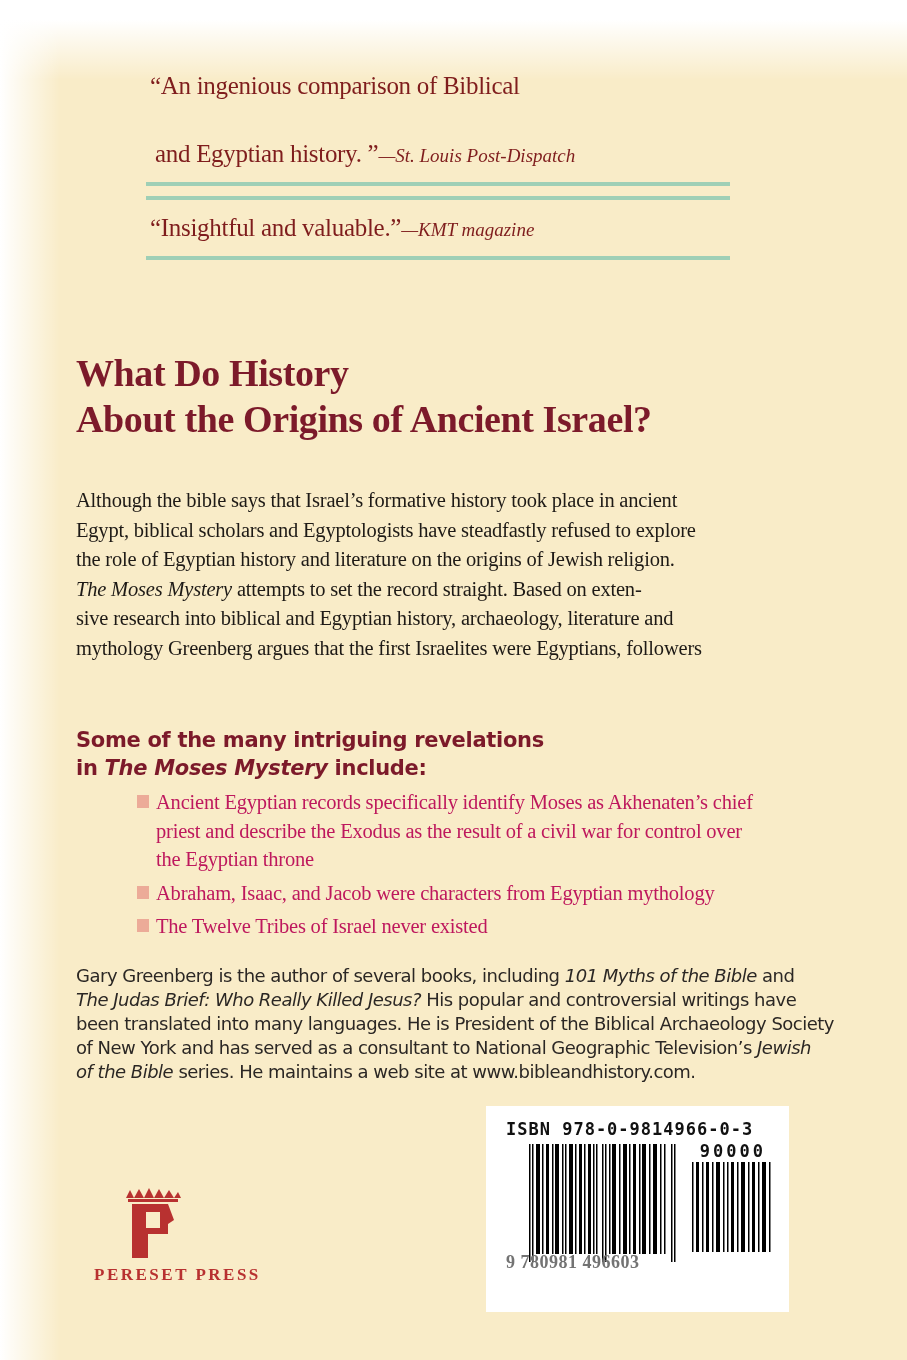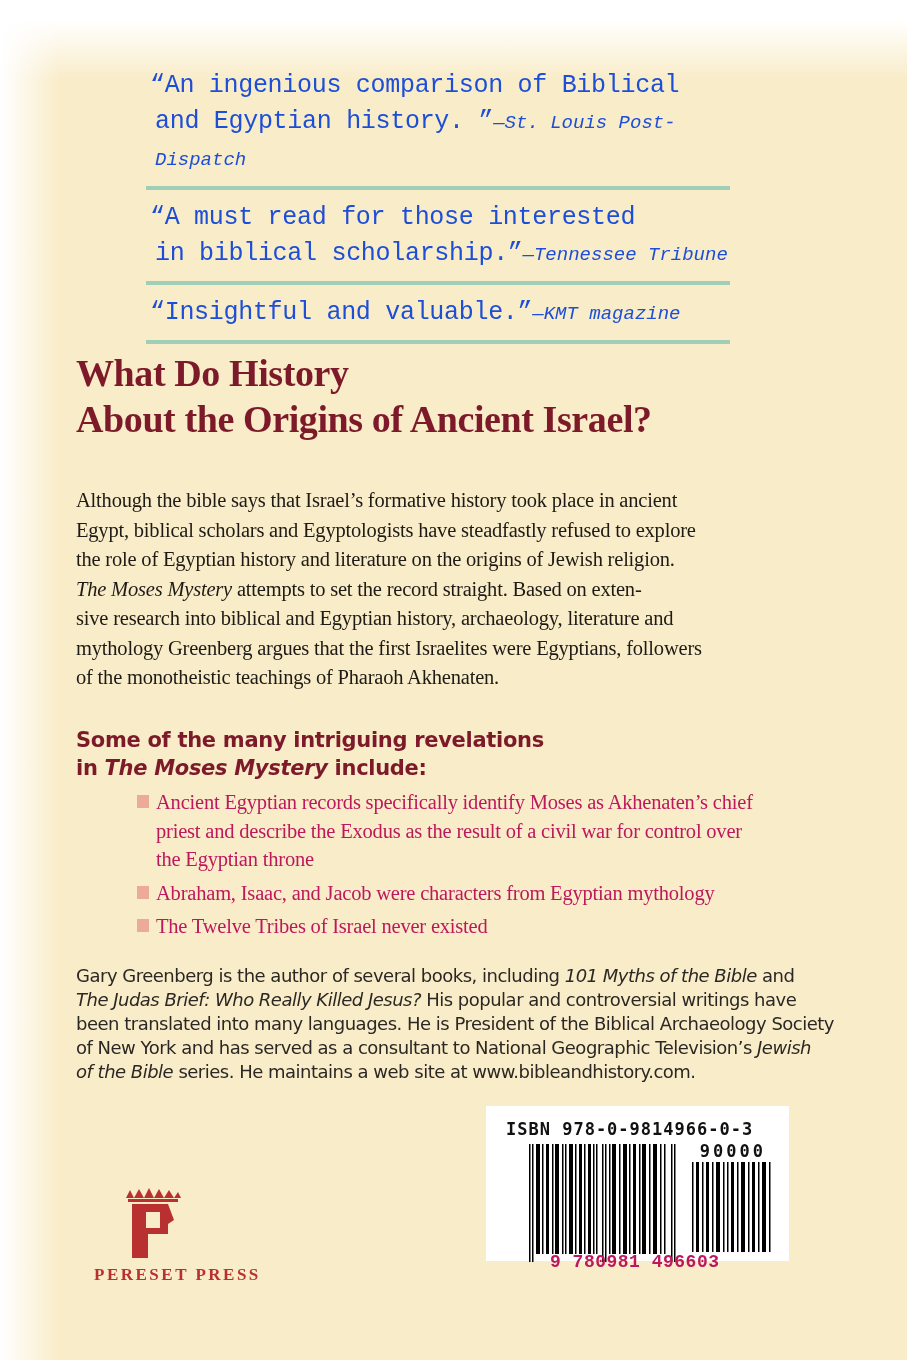--- a/index.html
+++ b/index.html
@@ -15,24 +15,24 @@
   .fade-top {
     position: absolute; left: 0; top: 0; width: 907px; height: 80px;
     background: linear-gradient(to bottom, #ffffff 0%, #ffffff 25%, rgba(249,236,200,0) 100%);
   }
   .fade-left {
     position: absolute; left: 0; top: 0; width: 60px; height: 1360px;
     background: linear-gradient(to right, #ffffff 0%, rgba(255,255,255,0.6) 40%, rgba(249,236,200,0) 100%);
   }
   .quotes { position: absolute; left: 150px; top: 68px; width: 582px; }
   .quote {
-    font-family: Liberation Mono, monospace; font-size: 25px; line-height: 36px;
-    color: #1d4ed8; letter-spacing: -0.3px;
-  }
-  .quote .indent { padding-left: 5px; display: block; }
+    font-family: Liberation Serif, serif; font-size: 25px; line-height: 36px;
+    color: #7f1d1d; letter-spacing: -0.3px;
+  }
+  .quote .indent { padding-left: 5px; display: block; margin-top: 32px; }
   .quote .src { font-style: italic; font-size: 19px; letter-spacing: 0; }
   .rule { height: 4px; background: #9fcfb6; margin: 8px 0 10px -4px; width: 584px; }
   .headline {
     position: absolute; left: 76px; top: 350px; width: 780px;
     font-family: "Liberation Serif", serif; font-weight: bold; color: #7c1a2a;
     font-size: 38px; line-height: 46px; letter-spacing: -0.4px;
   }
   .headline i { font-style: italic; }
   .body-text {
     position: absolute; left: 76px; top: 486px; width: 780px;
@@ -55,39 +55,38 @@
   .bullet-box {
     position: absolute; left: -19px; top: 7px; width: 12px; height: 13px; background: #ecab98;
   }
   .bio {
     position: absolute; left: 76px; top: 964px; width: 780px;
     font-family: "DejaVu Sans", sans-serif; color: #2b2724;
     font-size: 18px; line-height: 24px; letter-spacing: -0.5px;
   }
   .bio i { font-style: italic; }
   .barcode-box {
-    position: absolute; left: 486px; top: 1106px; width: 303px; height: 155px; background: #ffffff;
+    position: absolute; left: 486px; top: 1106px; width: 303px; height: 206px; background: #ffffff;
   }
   .isbn-text {
     position: absolute; left: 20px; top: 13px;
     font-family: "DejaVu Sans Mono", monospace; font-weight: bold; font-size: 17px; color: #111;
     letter-spacing: 1px;
   }
   .price-text {
     position: absolute; right: 23px; top: 35px;
     font-family: "DejaVu Sans Mono", monospace; font-weight: bold; font-size: 17px; color: #111;
     letter-spacing: 3px;
   }
   .bars-main { position: absolute; left: 43px; top: 38px; width: 150px; height: 118px; }
   .bars-add { position: absolute; left: 206px; top: 56px; width: 80px; height: 90px; }
   .ean-text {
     position: absolute; left: 20px; top: 146px;
-    font-family: Liberation Mono, monospace; font-weight: bold; font-size: 18px; color: #be185d;
+    font-family: Liberation Serif, serif; font-weight: bold; font-size: 18px; color: #737373;
     letter-spacing: 0.5px;
-    margin-left: 44px;
   }
   .logo { position: absolute; left: 94px; top: 1188px; width: 180px; height: 100px; }
   .logo-text {
     position: absolute; left: 0; top: 77px; width: 180px;
     font-family: "Liberation Serif", serif; color: #b83130; font-size: 17px; letter-spacing: 2.5px;
     font-weight: bold;
   }
 </style>
 </head>
 <body>
@@ -95,44 +94,39 @@
 <div class="cover"></div>
 <div class="fade-top"></div>
 <div class="fade-left"></div>
 
 <div class="quotes">
   <div class="quote">
     <span>“An ingenious comparison of Biblical</span>
     <span class="indent"><span>and Egyptian history. ”</span><span class="src">—St. Louis Post-Dispatch</span></span>
   </div>
   <div class="rule"></div>
-  <div class="quote">
-    <span>“A must read for those interested</span>
-    <span class="indent"><span>in biblical scholarship.”</span><span class="src">—Tennessee Tribune</span></span>
-  </div>
   <div class="rule"></div>
   <div class="quote">
     <span>“Insightful and valuable.”</span><span class="src">—KMT magazine</span>
   </div>
   <div class="rule"></div>
 </div>
 
 <div class="headline">
   <div>What Do History</div>
   <div>About the Origins of Ancient Israel?</div>
 </div>
 
 <div class="body-text">
   <div>Although the bible says that Israel’s formative history took place in ancient</div>
   <div>Egypt, biblical scholars and Egyptologists have steadfastly refused to explore</div>
   <div>the role of Egyptian history and literature on the origins of Jewish religion.</div>
   <div><i>The Moses Mystery</i><span> attempts to set the record straight.  Based on exten-</span></div>
   <div>sive research into biblical and Egyptian history, archaeology, literature and</div>
   <div>mythology Greenberg argues that the first Israelites were Egyptians, followers</div>
-  <div>of the monotheistic teachings of Pharaoh Akhenaten.</div>
 </div>
 
 <div class="reveal-head">
   <div>Some of the many intriguing revelations</div>
   <div><span>in </span><i>The Moses Mystery</i><span> include:</span></div>
 </div>
 
 <ul class="bullets">
   <li>
     <span class="bullet-box"></span>

